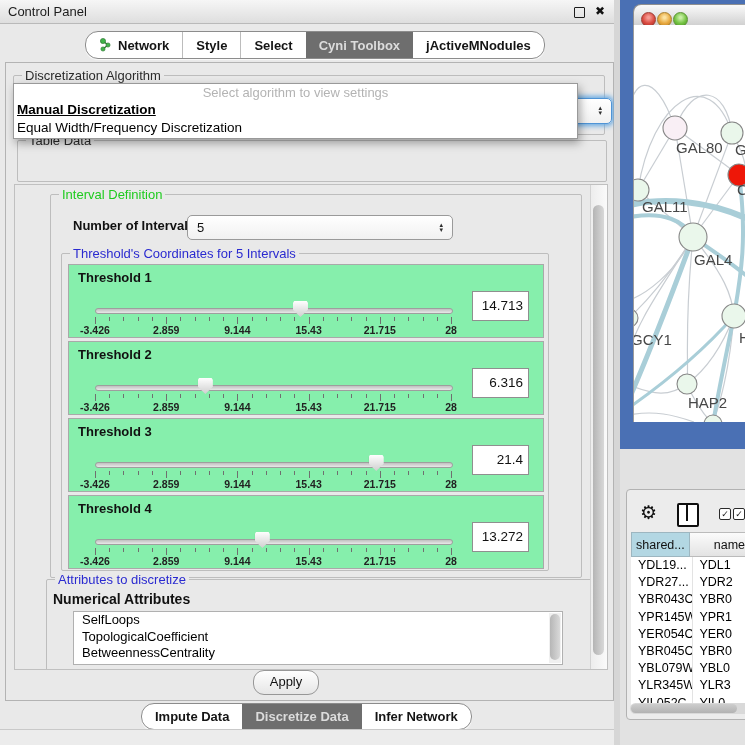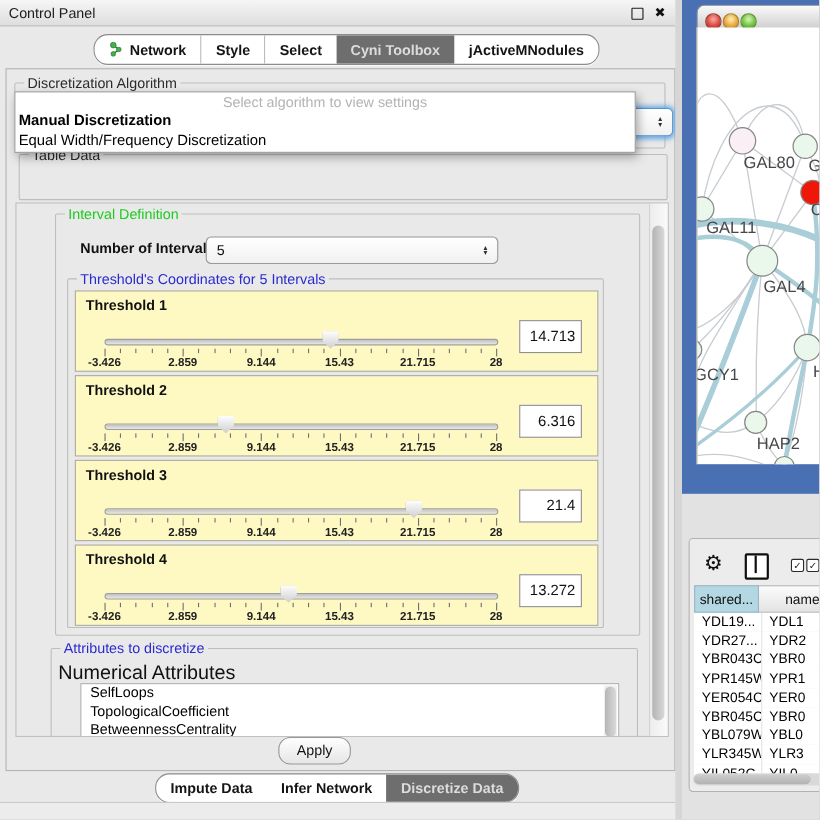--- a/index.html
+++ b/index.html
@@ -41,47 +41,47 @@
   .spin .dn::after{content:"▾";}
 
   
   #algo-group{left:7px;top:12px;width:590px;height:58px;}
   #algo-combo{left:10px;top:22px;width:568px;height:24px;border:1px solid #4f94d6;
               box-shadow:0 0 5px 1.5px rgba(96,165,225,.95);}
   #popup{left:13px;top:83px;width:563px;height:54px;background:#fff;border:1px solid #999;
          box-shadow:2px 4px 9px rgba(0,0,0,.35);z-index:40;}
   #popup-placeholder{height:17px;line-height:17px;text-align:center;color:#b3b3b3;font-size:13px;}
   .popt{height:18px;line-height:18px;font-size:13.5px;padding-left:3px;color:#000;}
-  .popt.b{font-weight:700;}
+  .popt.b{font-weight:700;text-decoration:underline;}
 
   #tdata-group{left:11px;top:77px;width:588px;height:40px;}
   #tdata-combo{left:10px;top:10px;width:566px;height:24px;}
 
   #viewport{left:8px;top:121px;width:592px;height:484px;border:1px solid #c0c0c0;overflow:hidden;background:#e9e9e9;}
 
   #interval-group{left:35px;top:9px;width:530px;height:382px;}
   #num-label{left:22px;top:23px;font-size:13px;font-weight:700;}
   #num-combo{left:136px;top:20px;width:246px;height:23px;}
   #thr-group{left:10px;top:58px;width:486px;height:316px;}
 
-  .tpanel{position:absolute;left:6px;width:474px;height:72px;border:1px solid #a9a9a9;background:#fef9c3;}
+  .tpanel{position:absolute;left:6px;width:474px;height:72px;border:1px solid #a9a9a9;background:#86efac;}
   .ttitle{position:absolute;left:9px;top:5px;font-size:13px;font-weight:700;}
   .track{position:absolute;left:26px;top:43px;width:356px;height:4px;border:1px solid #9e9e9e;border-radius:3px;
          background:linear-gradient(#c0c0c0,#e8e8e8);}
   .thumb{position:absolute;top:36px;width:15px;height:16px;background:linear-gradient(#fefefe,#cfcfcf);
          clip-path:polygon(8% 0,92% 0,100% 12%,100% 55%,50% 100%,0 55%,0 12%);
          filter:drop-shadow(0 0 1px #777);}
   .tick{position:absolute;top:52px;width:1px;height:4px;background:#6f6f6f;}
   .tick.maj{height:7px;}
   .tlab{position:absolute;top:59px;transform:translateX(-50%);font-size:10.5px;font-weight:700;color:#222;white-space:nowrap;}
   .tval{position:absolute;right:14px;top:26px;width:50px;height:28px;background:#fff;border:1px solid #8f8f8f;
         font-size:13.5px;line-height:28px;text-align:right;padding-right:5px;}
 
-  #attrs-group{left:31px;top:404px;width:532px;height:95px;}
-  #attr-label{left:6px;top:11px;font-size:18px;font-weight:400;}
+  #attrs-group{left:31px;top:394px;width:532px;height:95px;padding-left:24px;}
+  #attr-label{left:6px;top:11px;font-size:14px;font-weight:700;}
   #attr-list{left:26px;top:31px;width:488px;height:52px;background:#fff;border:1px solid #b0b0b0;overflow:hidden;}
   .aitem{font-size:13px;line-height:16.5px;padding-left:8px;color:#000;}
   #attr-sb{right:1px;top:1px;width:12px;height:50px;background:#f0f0f0;}
   #attr-sb .sbthumb{position:absolute;left:1px;top:1px;width:10px;height:46px;border-radius:5px;
         background:linear-gradient(90deg,#b6b6b6,#d9d9d9);}
   #main-sb{left:575px;top:0;width:16px;height:484px;background:linear-gradient(90deg,#ededed,#fafafa);border-left:1px solid #d2d2d2;}
   #main-sb .sbthumb{position:absolute;left:2px;width:11px;top:20px;height:450px;border-radius:6px;
         background:linear-gradient(90deg,#b4b4b4,#d8d8d8);}
 
   #apply-btn{left:247px;top:607px;width:64px;height:23px;border:1px solid #979797;border-radius:11px;
@@ -378,25 +378,25 @@
     <div id="popup-options">
         <div class="popt b">Manual Discretization</div>
         <div class="popt">Equal Width/Frequency Discretization</div>
       </div>
   </div>
 
   <div id="btabbar" class="abs pillbar">
       <div class="tab">
         <span>Impute Data</span>
       </div>
+      <div class="tab sel">
+        <span>Discretize Data</span>
+      </div>
       <div class="tab">
         <span>Infer Network</span>
-      </div>
-      <div class="tab sel">
-        <span>Discretize Data</span>
       </div>
     </div>
   <div id="bottom-line" class="abs"></div>
   <div id="gap-strip" class="abs"></div>
 
   <div id="net-frame" class="abs"></div>
   <div id="net-titlebar" class="abs">
     <div id="light-red" class="light"></div>
     <div id="light-yellow" class="light"></div>
     <div id="light-green" class="light"></div>

